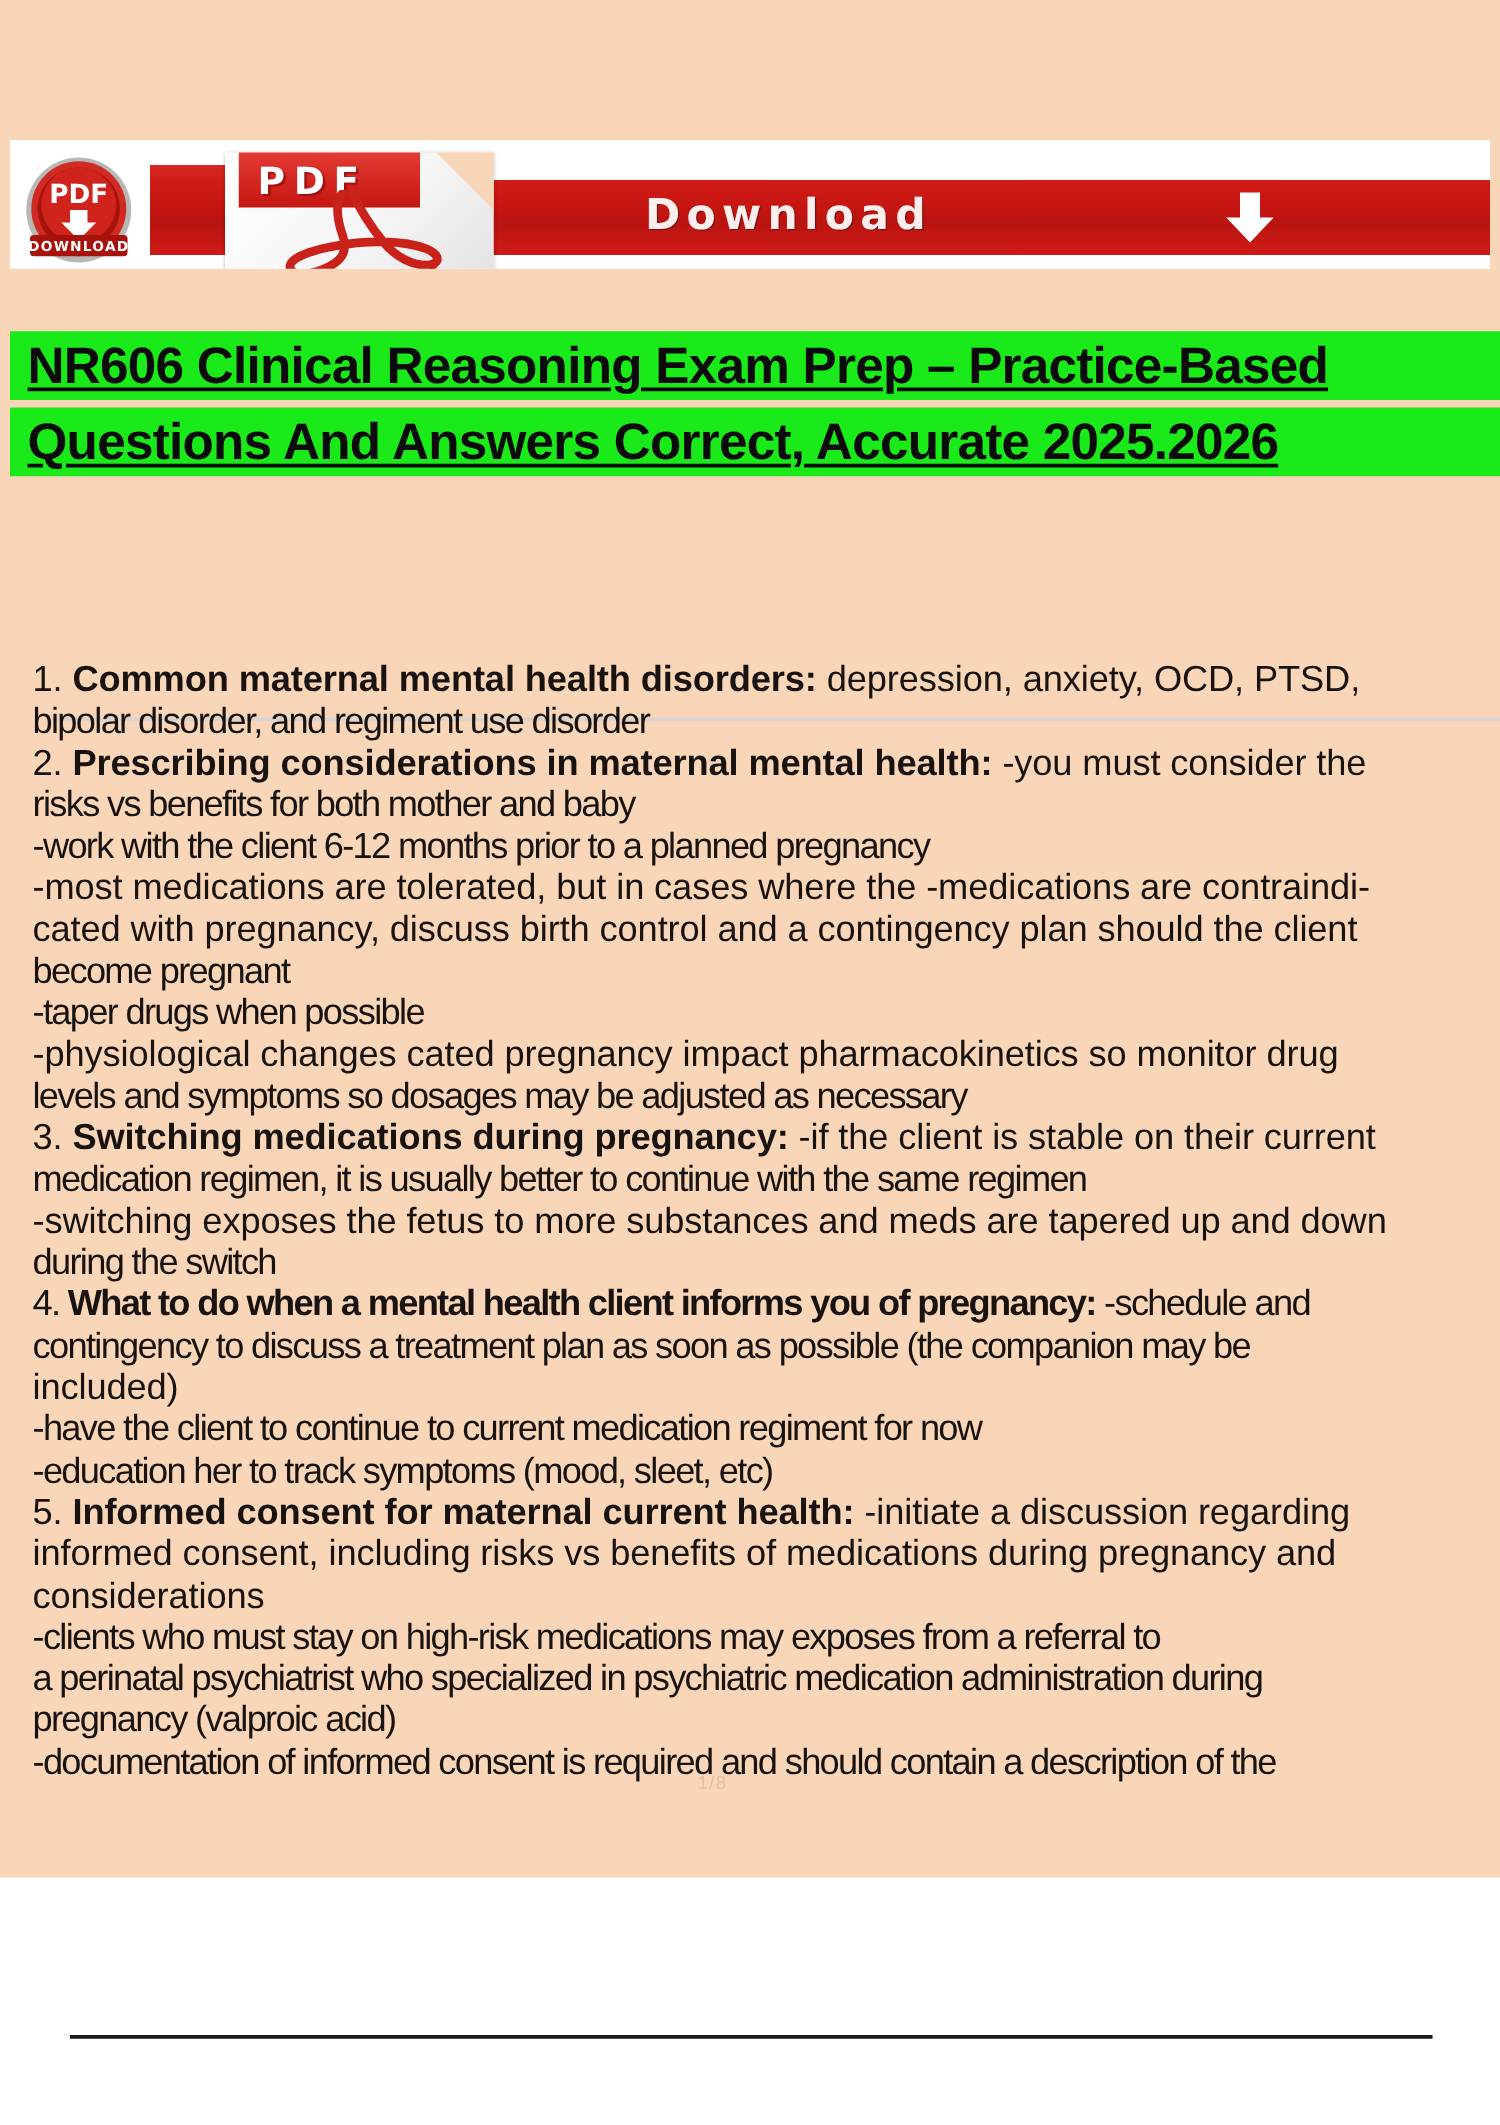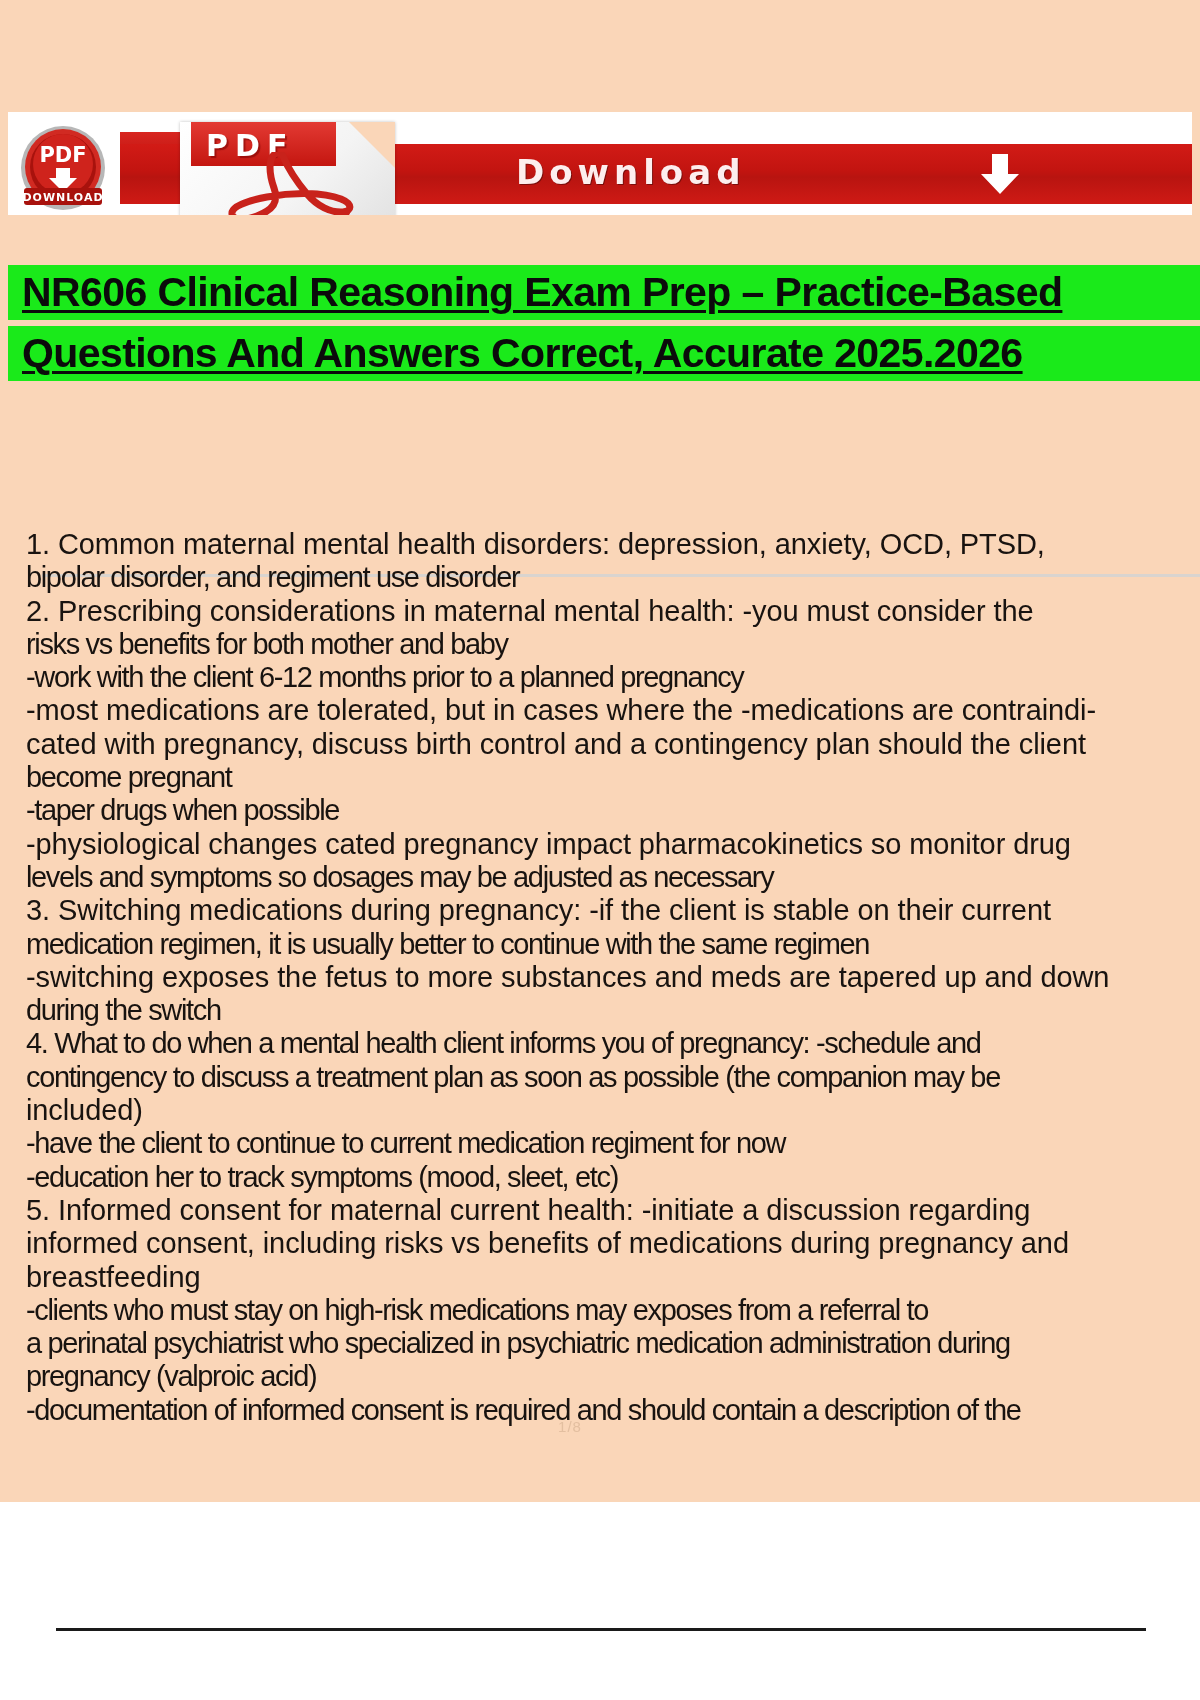--- a/index.html
+++ b/index.html
@@ -180,21 +180,21 @@
   }
   #body-rule {
     position: absolute;
     left: 42px;
     top: 574px;
     width: 1158px;
     height: 3px;
     background: #d9d4cf;
   }
   .para { margin: 0; white-space: nowrap; }
-  .para b { font-weight: normal; }
+  .para b { font-weight: bold; }
   .tight { letter-spacing: -1.35px; }
 
   
   #page-number {
     position: absolute;
     left: 0;
     top: 1418px;
     width: 1140px;
     text-align: center;
     color: #e3bfa0;
@@ -285,21 +285,21 @@
       <div class="para tight"><span>medication regimen, it is usually better to continue with the same regimen</span></div>
       <div class="para"><span>-switching exposes the fetus to more substances and meds are tapered up and down</span></div>
       <div class="para tight"><span>during the switch</span></div>
       <div class="para tight"><span>4. </span><b>What to do when a mental health client informs you of pregnancy:</b><span> -schedule and</span></div>
       <div class="para tight"><span>contingency to discuss a treatment plan as soon as possible (the companion may be</span></div>
       <div class="para"><span>included)</span></div>
       <div class="para tight"><span>-have the client to continue to current medication regiment for now</span></div>
       <div class="para tight"><span>-education her to track symptoms (mood, sleet, etc)</span></div>
       <div class="para"><span>5. </span><b>Informed consent for maternal current health:</b><span> -initiate a discussion regarding</span></div>
       <div class="para"><span>informed consent, including risks vs benefits of medications during pregnancy and</span></div>
-      <div class="para"><span>breastfeeding</span></div>
+      <div class="para"><span>considerations</span></div>
       <div class="para tight"><span>-clients who must stay on high-risk medications may exposes from a referral to</span></div>
       <div class="para tight"><span>a perinatal psychiatrist who specialized in psychiatric medication administration during</span></div>
       <div class="para tight"><span>pregnancy (valproic acid)</span></div>
       <div class="para tight"><span>-documentation of informed consent is required and should contain a description of the</span></div>
     </div>
 
   <div id="page-number">1/8</div>
 
   <div id="bottom-white"></div>
   <div id="bottom-rule"></div>

